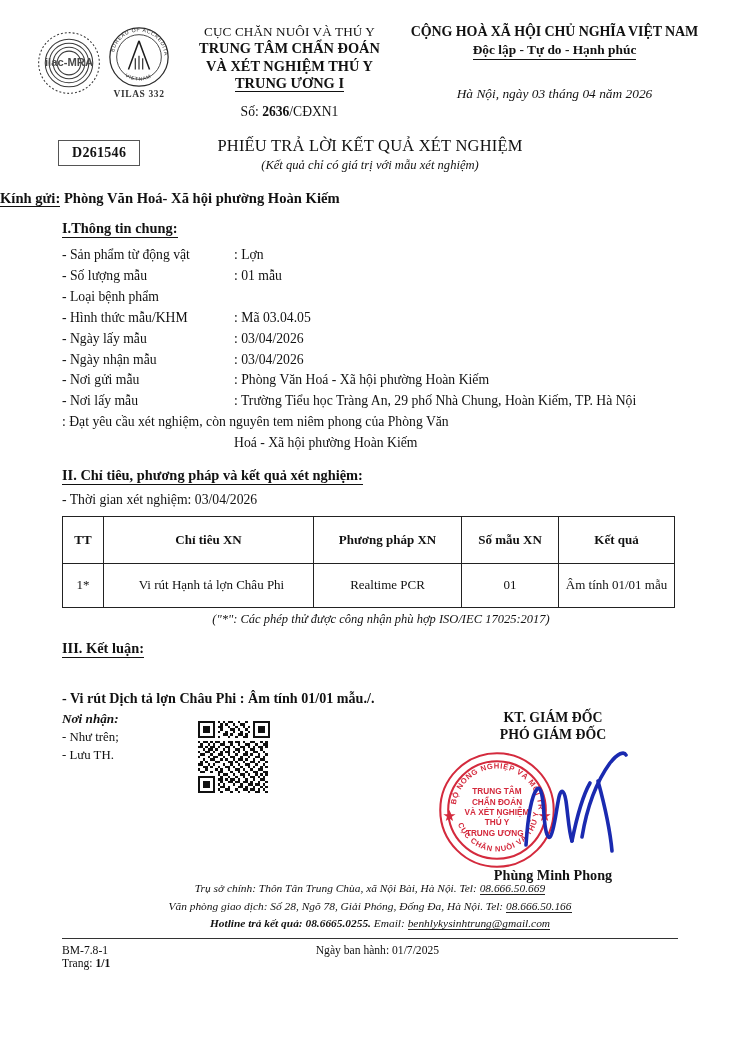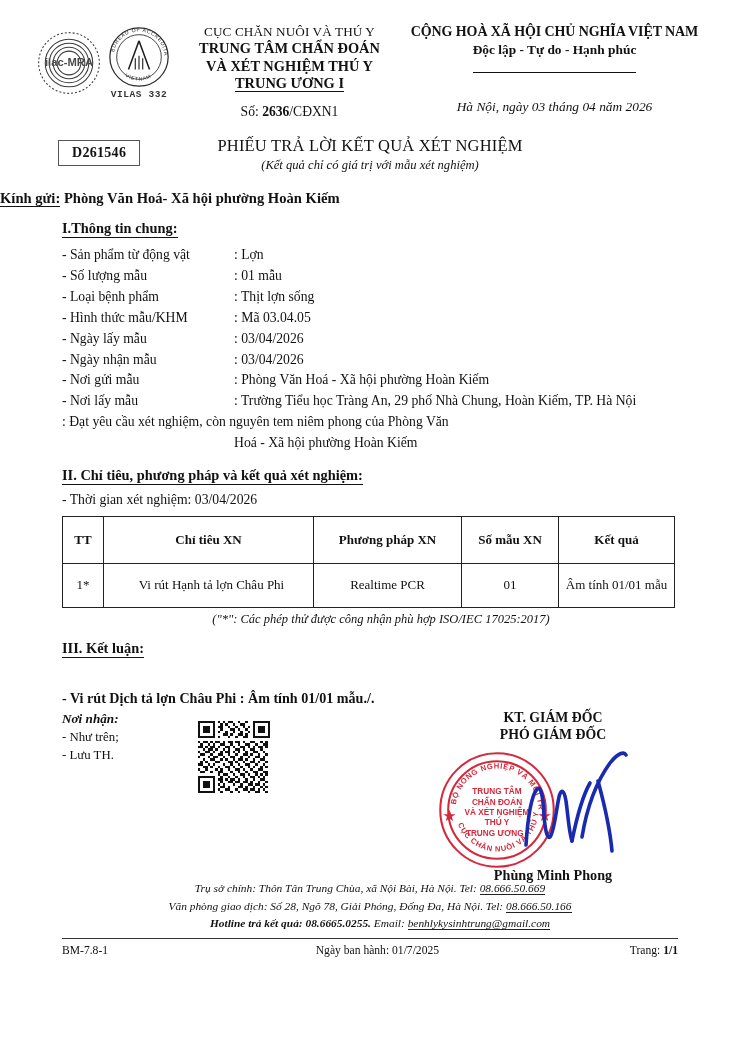--- a/index.html
+++ b/index.html
@@ -16,37 +16,37 @@
   .page { position: relative; width: 740px; height: 1045px; padding: 0; }
 
   
   .header { display: flex; padding: 22px 28px 0 24px; align-items: flex-start; }
   .logos { width: 158px; flex: 0 0 158px; padding-top: 4px; }
   .logo-row { display: flex; align-items: center; gap: 6px; justify-content: center; }
   .ilac { width: 66px; height: 66px; }
   .boa-wrap { text-align: center; }
   .boa { width: 62px; height: 62px; display:block; }
   .vilas-text {
-    font-family: Liberation Mono, monospace;
+    font-family: Liberation Serif, serif;
     font-size: 9.5px; font-weight: bold; letter-spacing: .6px;
     color: #333; margin-top: 1px; text-align: center;
   }
 
   .org { flex: 0 0 215px; text-align: center; line-height: 1.22; padding-top: 2px; }
   .org-line1 { font-size: 13.2px; letter-spacing: .1px; }
   .org-strong { font-size: 14.4px; font-weight: bold; }
   .org-strong .ul { border-bottom: 1.4px solid #111; padding-bottom: 0px; }
   .so-line { margin-top: 11px; font-size: 13.6px; }
   .so-line b { font-weight: bold; }
 
   .nation { flex: 1; text-align: center; padding-top: 2px; }
   .nation-title { font-size: 14px; font-weight: bold; letter-spacing: -.1px; }
   .nation-sub {
     font-size: 13.4px; font-weight: bold; margin-top: 2px;
-    display: inline-block; border-bottom: 1.4px solid #111; padding-bottom: 14px;
+    display: inline-block; border-bottom: 1.4px solid #111; padding-bottom: 1px;
   }
   .place-date { margin-top: 26px; font-style: italic; font-size: 13.4px; }
 
   
   .title-area { position: relative; margin-top: 16px; text-align: center; }
   .doccode {
     position: absolute; left: 58px; top: 4px;
     border: 1.2px solid #555; padding: 4px 13px;
     font-size: 14px; font-weight: bold; letter-spacing: .3px;
     background: #fff;
@@ -115,20 +115,21 @@
     text-align: center; font-style: italic; font-size: 11.4px; line-height: 1.55;
   }
   .footer-contact .u { border-bottom: 1px solid #222; }
   .footer-contact .hl { font-weight: bold; margin-left: 20px; }
 
   .footer-bar {
     position: absolute; left: 62px; right: 62px; top: 938px;
     border-top: 1.2px solid #333; padding-top: 5px;
     display: flex; justify-content: space-between; align-items: baseline;
     font-size: 11.6px;
+    flex-direction: column;
   }
   .footer-bar .mid { position: absolute; left: 50%; transform: translateX(-44%); }
   .footer-bar b { font-weight: bold; }
 </style>
 </head>
 <body>
 
 <div class="page">
 
   <div class="header">
@@ -208,21 +209,20 @@
       <div class="info-row">
         <span class="info-label">- Sản phẩm từ động vật</span>
         <span class="info-value">: Lợn</span>
       </div>
       <div class="info-row">
         <span class="info-label">- Số lượng mẫu</span>
         <span class="info-value">: 01 mẫu</span>
       </div>
       <div class="info-row">
         <span class="info-label">- Loại bệnh phẩm</span>
-        <span class="info-value">: Thịt lợn sống</span>
       </div>
       <div class="info-row">
         <span class="info-label">- Hình thức mẫu/KHM</span>
         <span class="info-value">: Mã 03.04.05</span>
       </div>
       <div class="info-row">
         <span class="info-label">- Ngày lấy mẫu</span>
         <span class="info-value">: 03/04/2026</span>
       </div>
       <div class="info-row">

